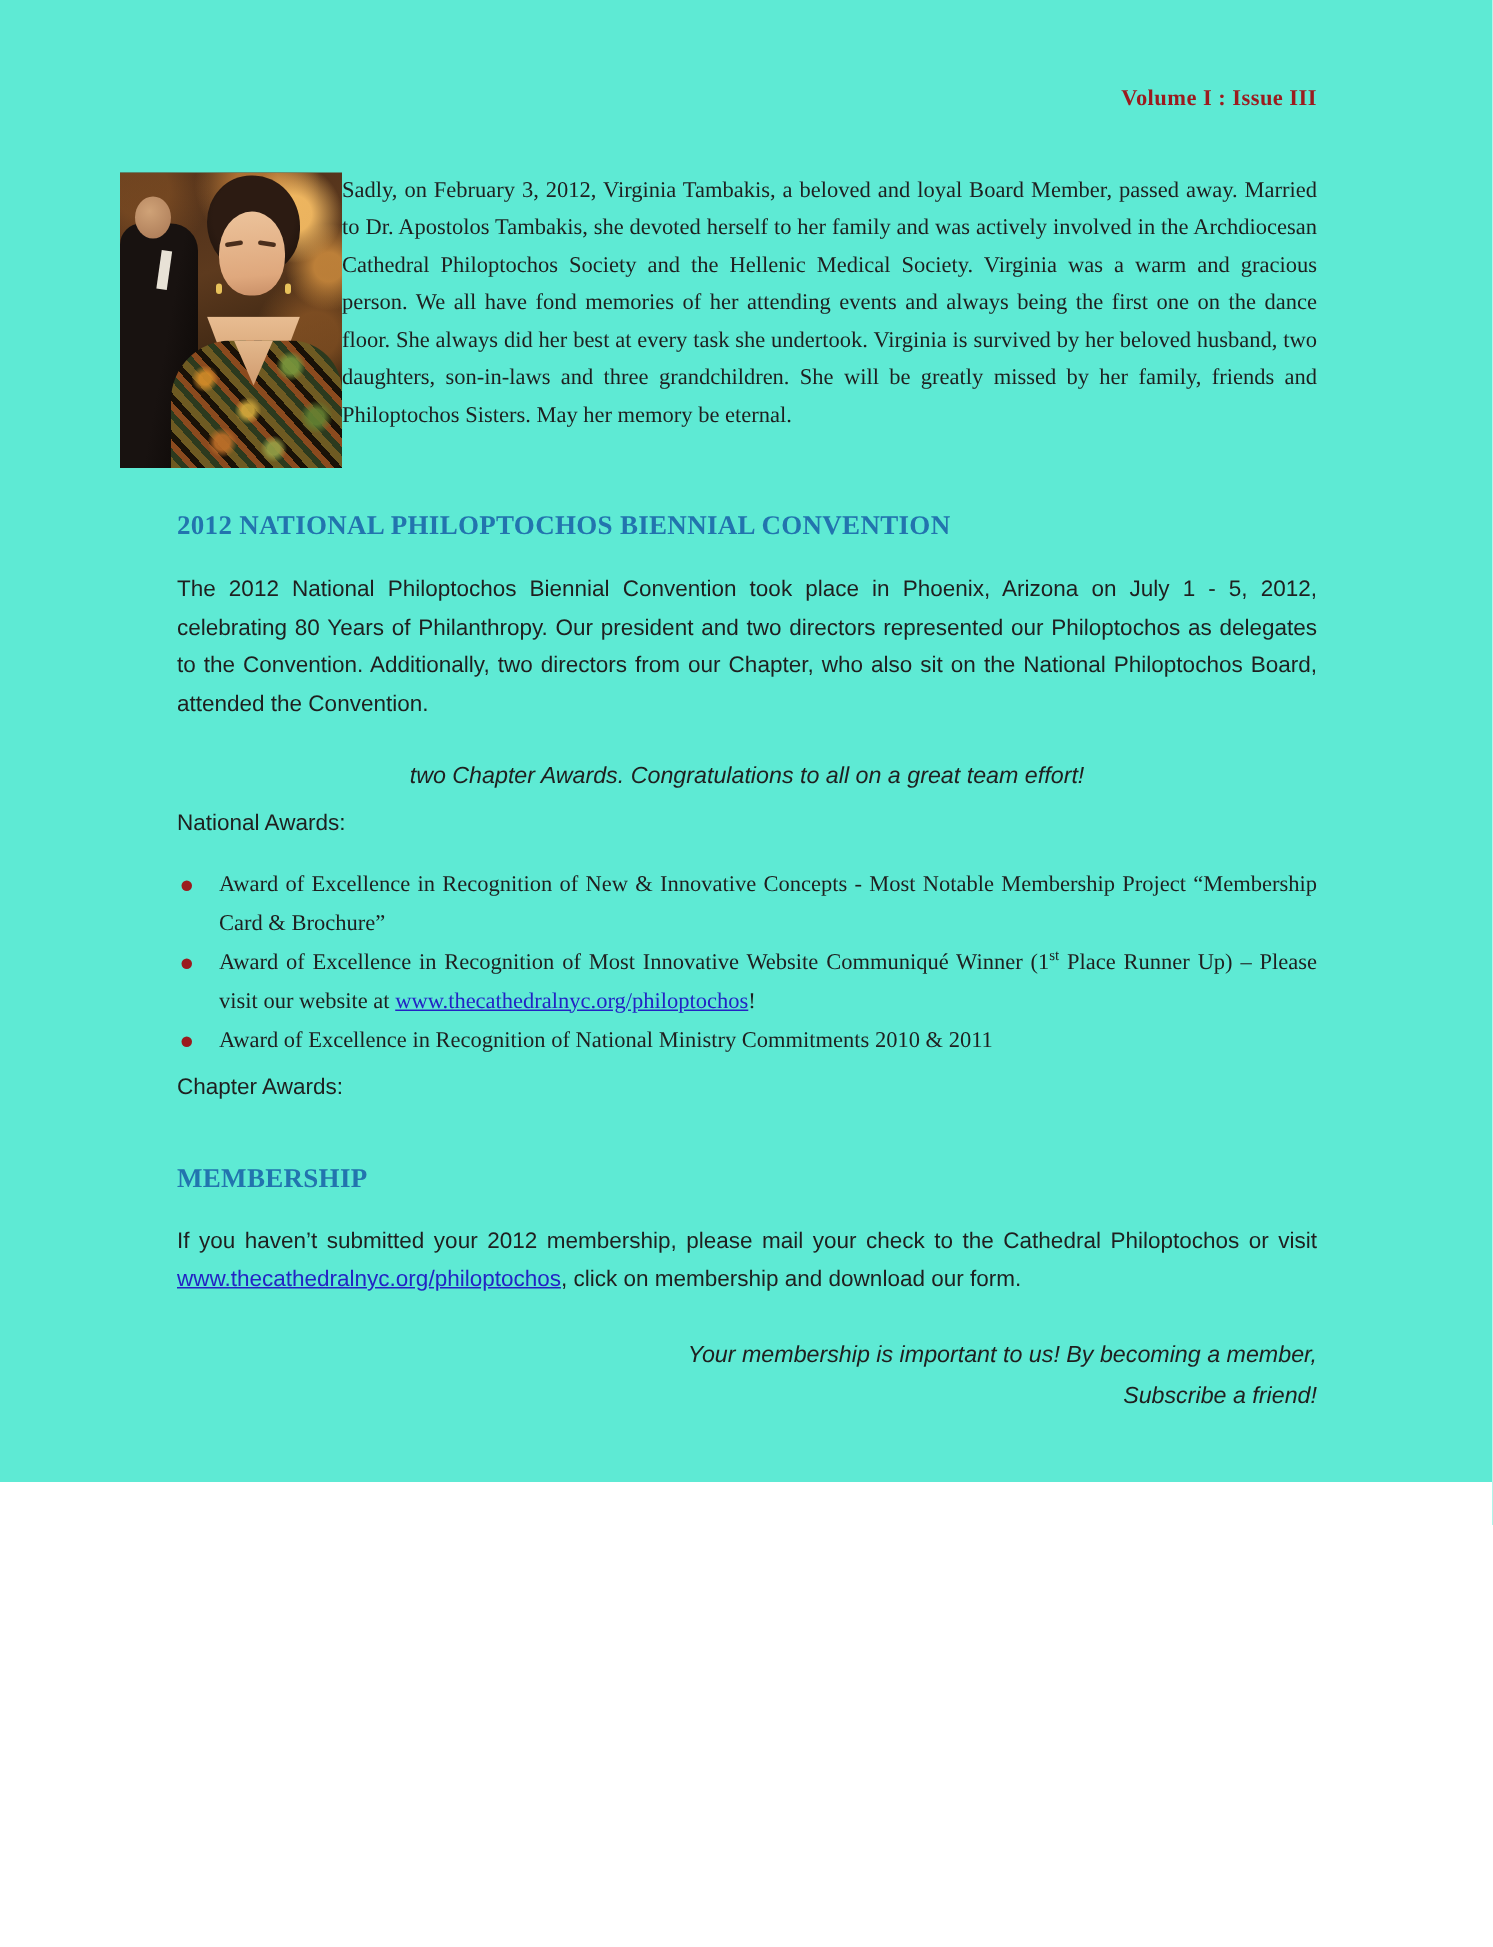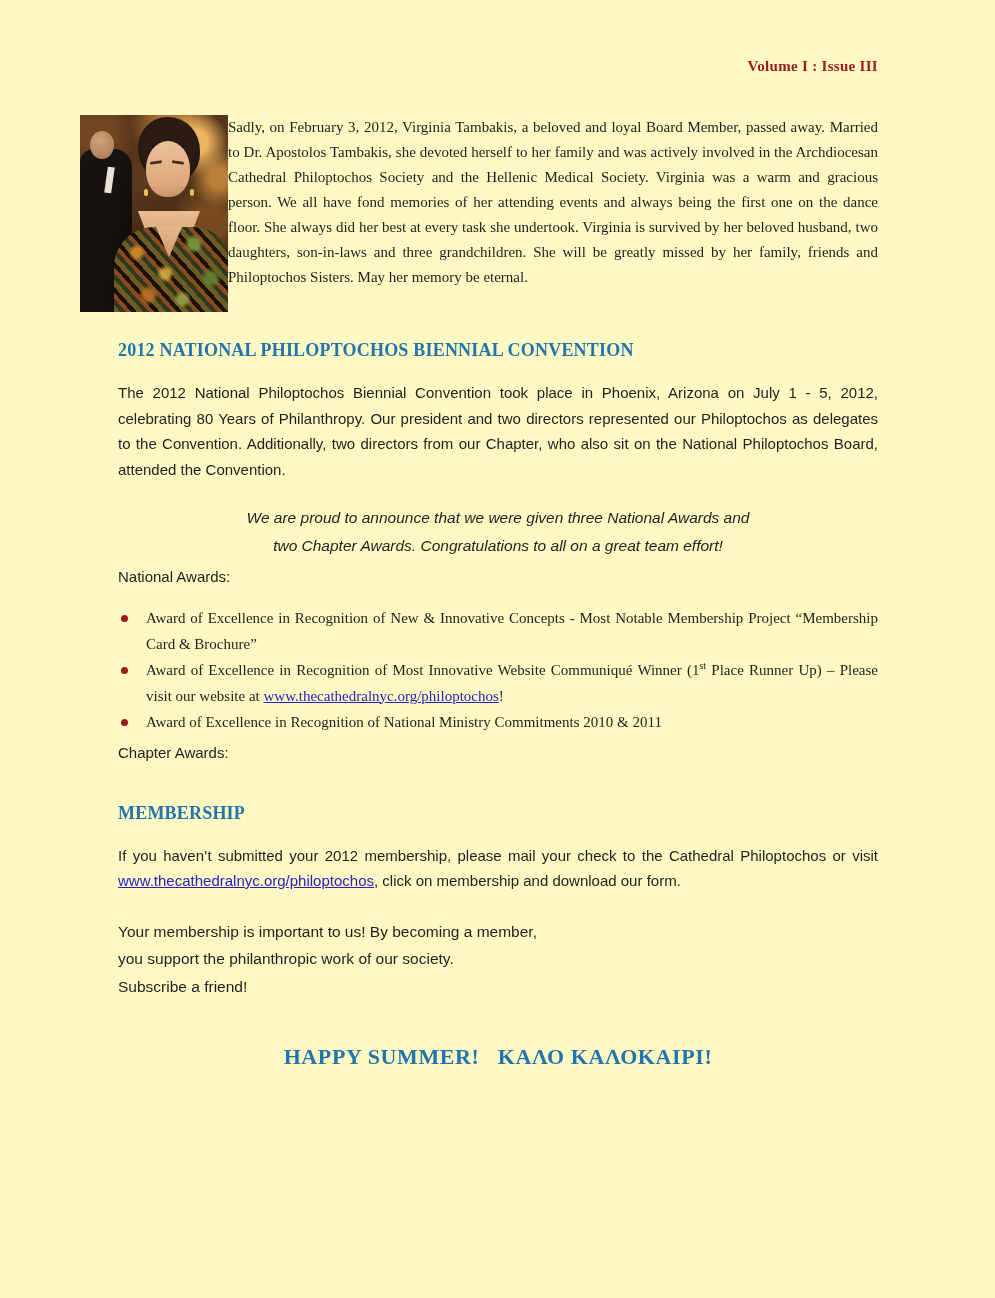--- a/index.html
+++ b/index.html
@@ -3,21 +3,21 @@
 <meta charset="utf-8">
 <style>
   :root{
     --maroon:#9B1B1E;
     --heading-blue:#2274AE;
     --link-blue:#2323C4;
     --ink:#1f1f1f;
   }
   html,body{margin:0;padding:0;background:#ffffff;}
   .page{
-    width:995px;height:1298px;margin:0 auto;background:#fef9c3;
+    width:995px;height:988px;margin:0 auto;background:#5eead4;
     font-family:"Liberation Sans","DejaVu Sans",sans-serif;
     color:var(--ink);font-size:15px;overflow:hidden;position:relative;
   }
   .content{padding:0 117px 0 118px;}
 
   
   .masthead{padding-top:57px;text-align:right;margin-bottom:40px;}
   .issue-label{
     font-family:"Liberation Serif","DejaVu Serif",serif;
     font-weight:bold;font-size:15px;color:var(--maroon);letter-spacing:.3px;
@@ -81,21 +81,21 @@
   ul.awards li{
     position:relative;padding-left:28px;text-align:justify;line-height:25.5px;margin-bottom:1px;font-family:Liberation Serif, serif;
   }
   ul.awards li::before{
     content:"";position:absolute;left:3px;top:9px;width:7px;height:7px;border-radius:50%;
     background:var(--maroon);
   }
   a.doc-link{color:var(--link-blue);text-decoration:underline;cursor:pointer;}
   sup.ord{font-size:10px;vertical-align:super;line-height:0;}
 
-  .closing{margin-top:24px;text-align:left;font-size:15.5px;line-height:27.5px;}
+  .closing{margin-top:24px;text-align:right;font-style:italic;font-size:15.5px;line-height:27.5px;}
 
   .greeting{
     margin-top:44px;text-align:center;
     font-family:"Liberation Serif","DejaVu Serif",serif;font-weight:bold;
     font-size:22px;color:var(--heading-blue);letter-spacing:.6px;white-space:pre-wrap;
   }
 </style>
 </head>
 <body>
 
@@ -123,21 +123,20 @@
         <div class="vneck"></div>
       </div>
       <p class="obit-text" style="margin:0;">Sadly, on February 3, 2012, Virginia Tambakis, a beloved and loyal Board Member, passed away. Married to Dr. Apostolos Tambakis, she devoted herself to her family and was actively involved in the Archdiocesan Cathedral Philoptochos Society and the Hellenic Medical Society. Virginia was a warm and gracious person. We all have fond memories of her attending events and always being the first one on the dance floor. She always did her best at every task she undertook. Virginia is survived by her beloved husband, two daughters, son-in-laws and three grandchildren. She will be greatly missed by her family, friends and Philoptochos Sisters. May her memory be eternal.</p>
     </div>
 
     <div class="section-heading h-convention">2012 NATIONAL PHILOPTOCHOS BIENNIAL CONVENTION</div>
 
     <p class="body-par" style="margin-bottom:0;">The 2012 National Philoptochos Biennial Convention took place in Phoenix, Arizona on July 1 - 5, 2012, celebrating 80 Years of Philanthropy. Our president and two directors represented our Philoptochos as delegates to the Convention. Additionally, two directors from our Chapter, who also sit on the National Philoptochos Board, attended the Convention.</p>
 
     <div class="announce">
-      <div>We are proud to announce that we were given three National Awards and</div>
       <div>two Chapter Awards. Congratulations to all on a great team effort!</div>
     </div>
 
     <div class="plain-label">National Awards:</div>
 
     <ul class="awards">
       <li>
         <span>Award of Excellence in Recognition of New &amp; Innovative Concepts - Most Notable Membership Project “Membership Card &amp; Brochure”</span>
       </li>
       <li>
@@ -150,20 +149,19 @@
 
     <div class="plain-label">Chapter Awards:</div>
 
 
     <div class="section-heading h-membership">MEMBERSHIP</div>
 
     <p class="body-par" style="margin-bottom:0;"><span>If you haven’t submitted your 2012 membership, please mail your check to the Cathedral Philoptochos or visit </span><a class="doc-link">www.thecathedralnyc.org/philoptochos</a><span>, click on membership and download our form.</span></p>
 
     <div class="closing">
       <div>Your membership is important to us! By becoming a member,</div>
-      <div>you support the philanthropic work of our society.</div>
       <div>Subscribe a friend!</div>
     </div>
 
     <div class="greeting">HAPPY SUMMER!   ΚΑΛΟ ΚΑΛΟΚΑΙΡΙ!</div>
 
   </div>
 </div>
 
 </body></html>

